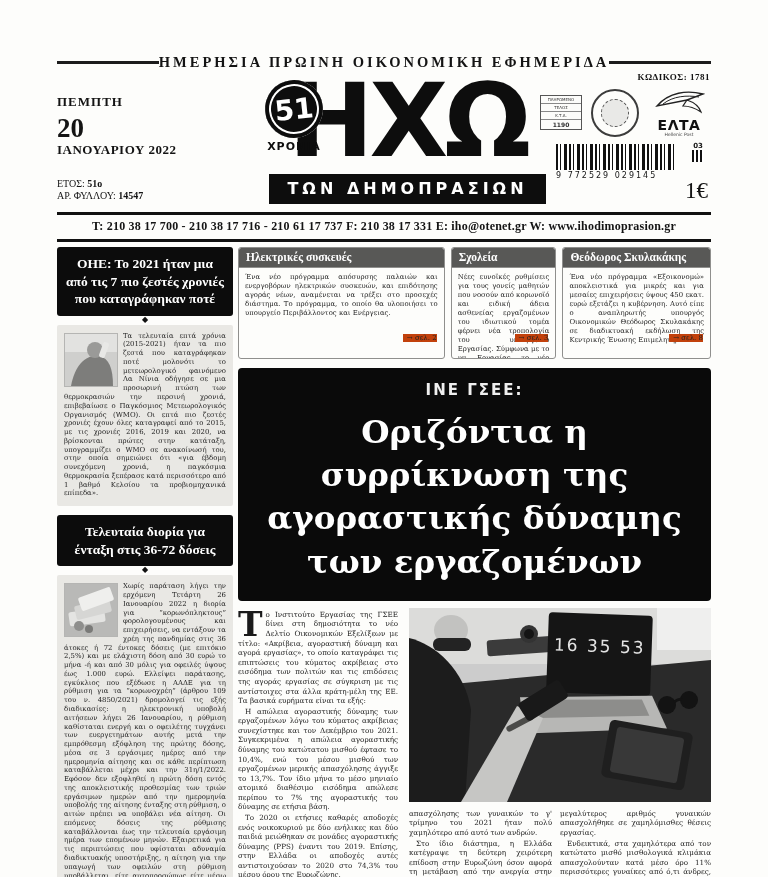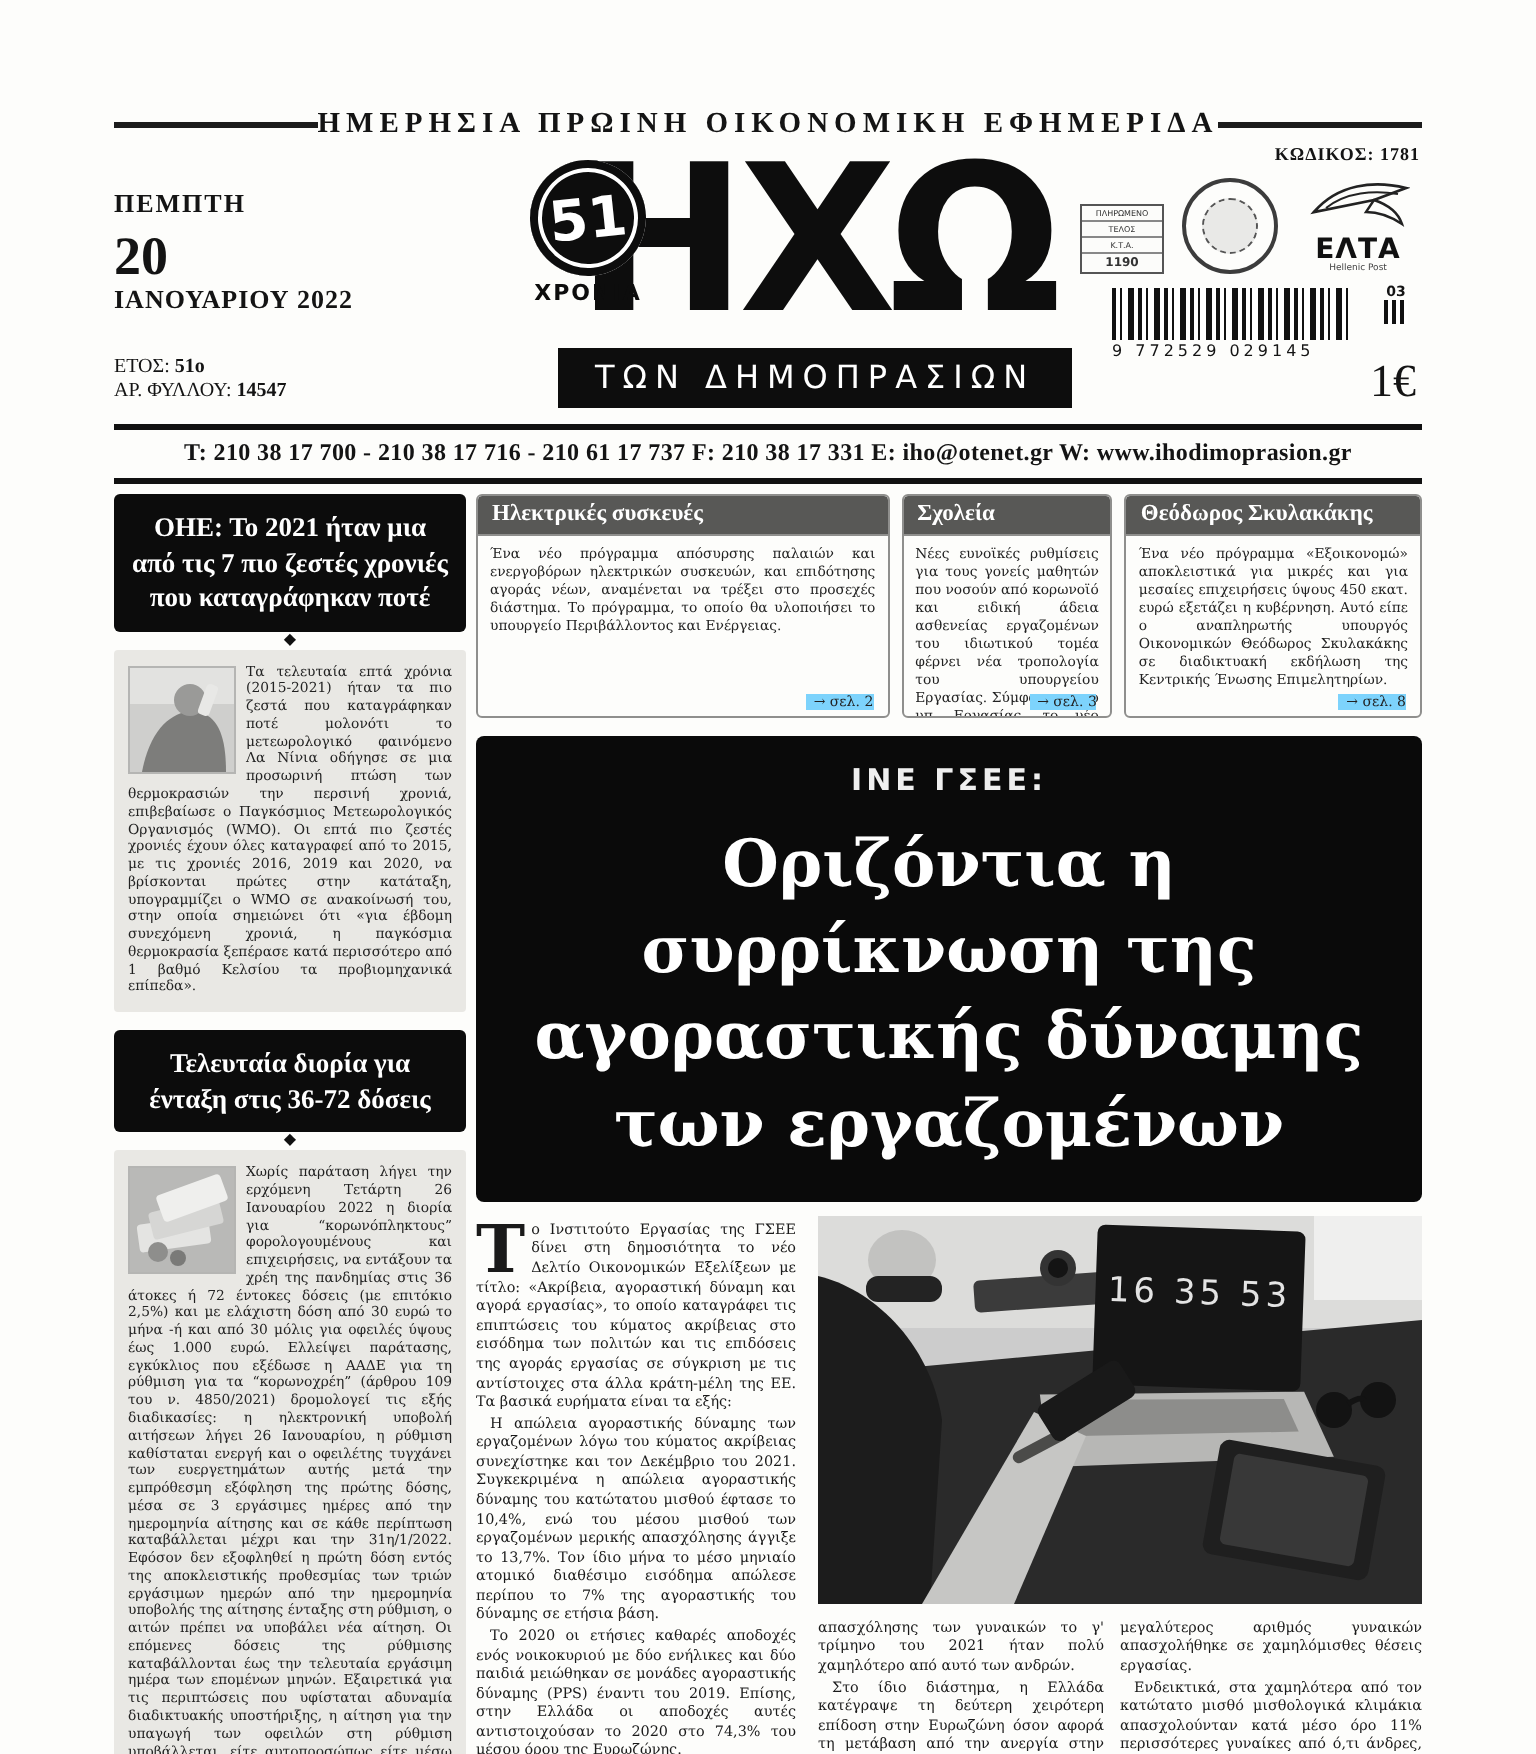--- a/index.html
+++ b/index.html
@@ -22,24 +22,24 @@
   .etos    { font-size:10px; margin-top:20px; }
   .fyllo   { font-size:10px; margin-top:1px; }
   .etos b, .fyllo b { font-weight:bold; }
 
   
   .logo-block { position:absolute; top:74px; left:250px; width:315px; text-align:center; }
   .echo-title { font-family:"DejaVu Sans", sans-serif; font-weight:bold; font-size:102px; line-height:0.93; letter-spacing:-4px; color:#0d0d0d; }
   .roundel-wrap { position:absolute; left:8px; top:6px; width:72px; text-align:center; }
   .roundel { width:58px; height:58px; margin:0 auto; border-radius:50%; background:#0d0d0d; box-shadow: inset 0 0 0 4px #0d0d0d, inset 0 0 0 6px #ffffff; color:#fff; display:flex; align-items:center; justify-content:center; font-family:"DejaVu Sans", sans-serif; font-weight:bold; font-size:28px; transform:rotate(-6deg); }
   .roundel-label { margin-top:2px; font-family:"DejaVu Sans", sans-serif; font-weight:bold; font-size:11px; letter-spacing:1px; color:#0d0d0d; }
-  .subtitle-box { display:inline-block; background:#0d0d0d; color:#fff; font-family:"DejaVu Sans", sans-serif; font-weight:normal; font-size:16px; letter-spacing:4px; padding:5px 18px 6px; margin-top:5px; }
-
-  
-  .stamps-row { position:absolute; top:88px; right:58px; display:flex; gap:9px; align-items:flex-end; }
+  .subtitle-box { display:inline-block; background:#0d0d0d; color:#fff; font-family:"DejaVu Sans", sans-serif; font-weight:bold; font-size:16px; letter-spacing:4px; padding:5px 18px 6px; margin-top:5px; }
+
+  
+  .stamps-row { position:absolute; top:88px; right:58px; display:flex; gap:9px; align-items:center; }
   .paid-stamp { width:40px; border:1px solid #555; font-family:"DejaVu Sans", sans-serif; font-size:4px; text-align:center; color:#333; background:#fcfcfa; }
   .paid-stamp div { border-bottom:1px solid #888; padding:1px 0; }
   .paid-stamp div:last-child { border-bottom:none; font-size:6px; font-weight:bold; }
   .round-stamp { width:44px; height:44px; border-radius:50%; border:2px solid #3c3c3c; display:flex; align-items:center; justify-content:center; }
   .round-stamp-inner { width:26px; height:26px; border-radius:50%; border:1px dashed #555; background:#e9e9e7; }
   .elta-block { width:62px; text-align:center; font-family:"DejaVu Sans", sans-serif; }
   .elta-name { font-size:14px; font-weight:bold; letter-spacing:0.5px; color:#111; line-height:1; }
   .elta-sub { font-size:4.5px; color:#444; }
   .barcode-block { position:absolute; top:144px; right:86px; width:126px; }
   .barcode-bars { width:118px; height:26px; background:repeating-linear-gradient(90deg,#111 0 2px,#fff 2px 4px,#111 4px 5px,#fff 5px 8px,#111 8px 11px,#fff 11px 13px); }
@@ -60,21 +60,21 @@
   .sb-body { background:#e9e8e4; border-radius:2px; padding:7px 7px 8px; font-size:6.9px; line-height:1.27; text-align:justify; color:#222; }
   .sb-thumb { float:left; width:52px; height:52px; margin:1px 5px 2px 0; border:1px solid #b5b5b3; }
 
   
   .main { position:absolute; top:247px; left:238px; width:473px; }
   .teaser-row { display:flex; gap:6px; }
   .teaser { position:relative; border:1px solid #8f8f8d; border-radius:3px; height:110px; overflow:hidden; background:#fdfdfb; }
   .teaser-1 { width:215px; } .teaser-2 { width:109px; } .teaser-3 { width:154px; }
   .teaser-head { background:#585856; color:#fff; font-family:"Liberation Serif", serif; font-weight:bold; font-size:11.5px; padding:3px 7px 4px; border-bottom:1px solid #8f8f8d; border-radius:2px 2px 0 0; }
   .teaser-body { padding:5px 6px 2px; font-size:6.9px; line-height:1.3; text-align:justify; color:#222; }
-  .teaser-page { position:absolute; bottom:3px; right:7px; font-size:7px; color:#222; background:#7dd3fc; padding-left:4px; }
+  .teaser-page { position:absolute; bottom:16px; right:7px; font-size:7px; color:#222; background:#c2410c; padding-left:4px; }
 
   
   .lead-box { margin-top:9px; background:#0a0a0a; color:#fff; border-radius:4px; text-align:center; padding:13px 8px 18px; }
   .lead-kicker { font-family:"DejaVu Sans", sans-serif; font-weight:bold; font-size:15px; letter-spacing:2px; color:#efefef; margin-bottom:11px; }
   .lead-headline { font-family:"DejaVu Serif", serif; font-weight:bold; font-size:32.5px; line-height:1.33; }
 
   
   .lead-body { position:relative; margin-top:7px; height:322px; font-size:7.2px; line-height:1.33; text-align:justify; color:#1a1a1a; }
   .lead-body p { margin:0 0 1px; }
   .lead-body p.ind { text-indent:7px; }

